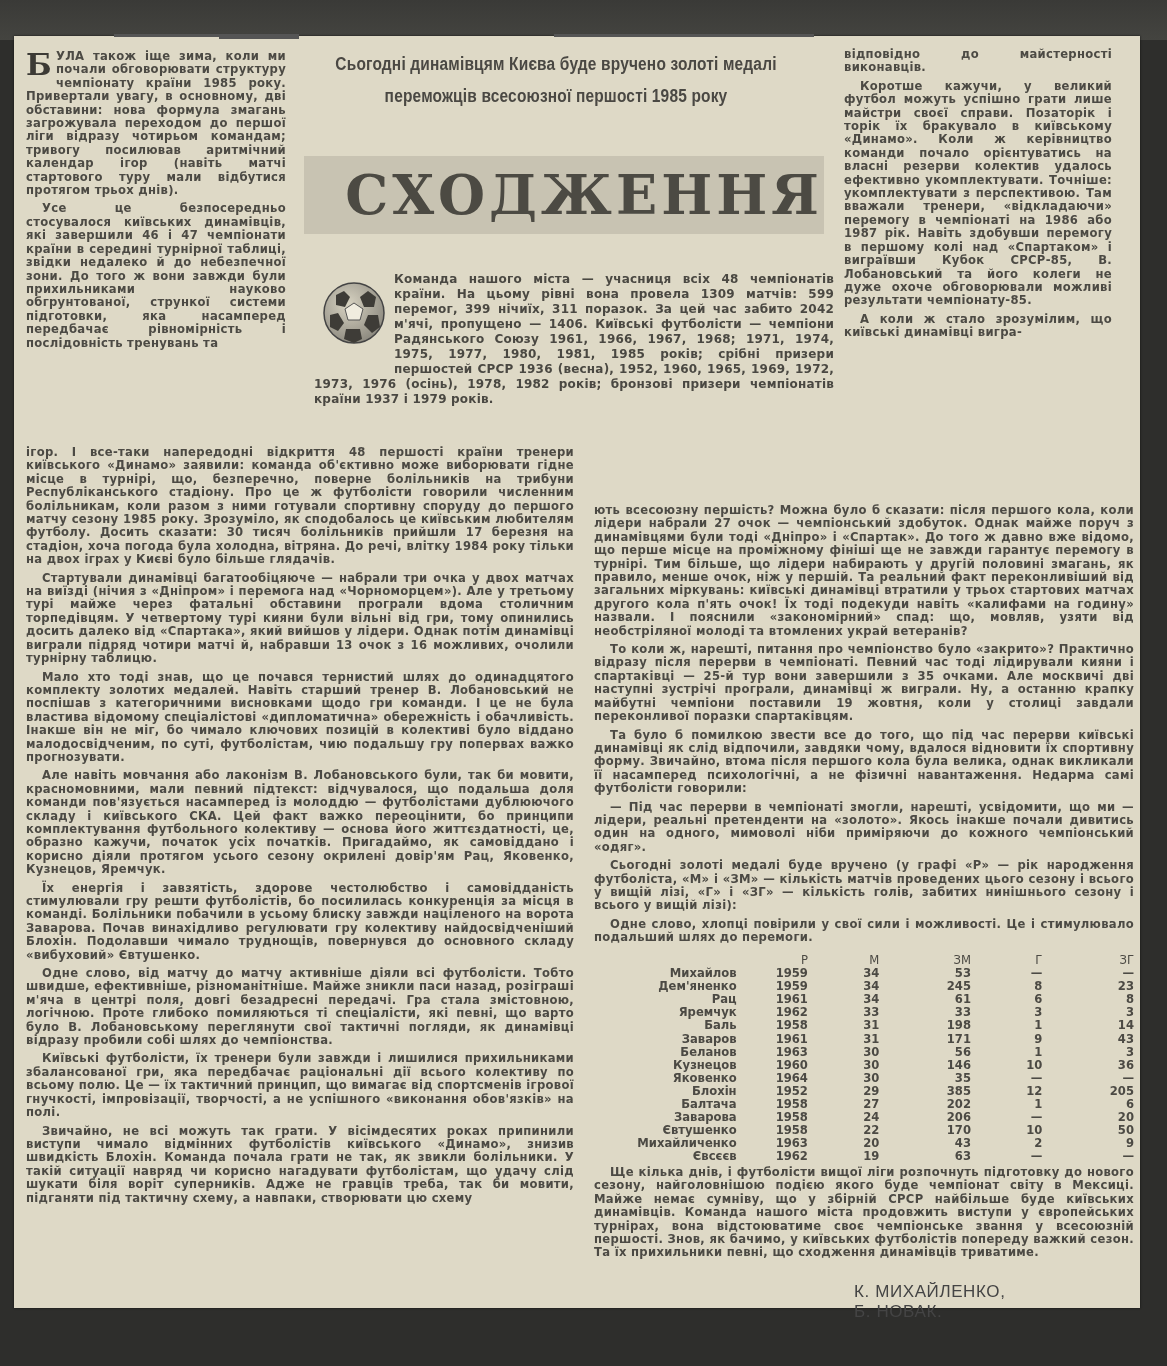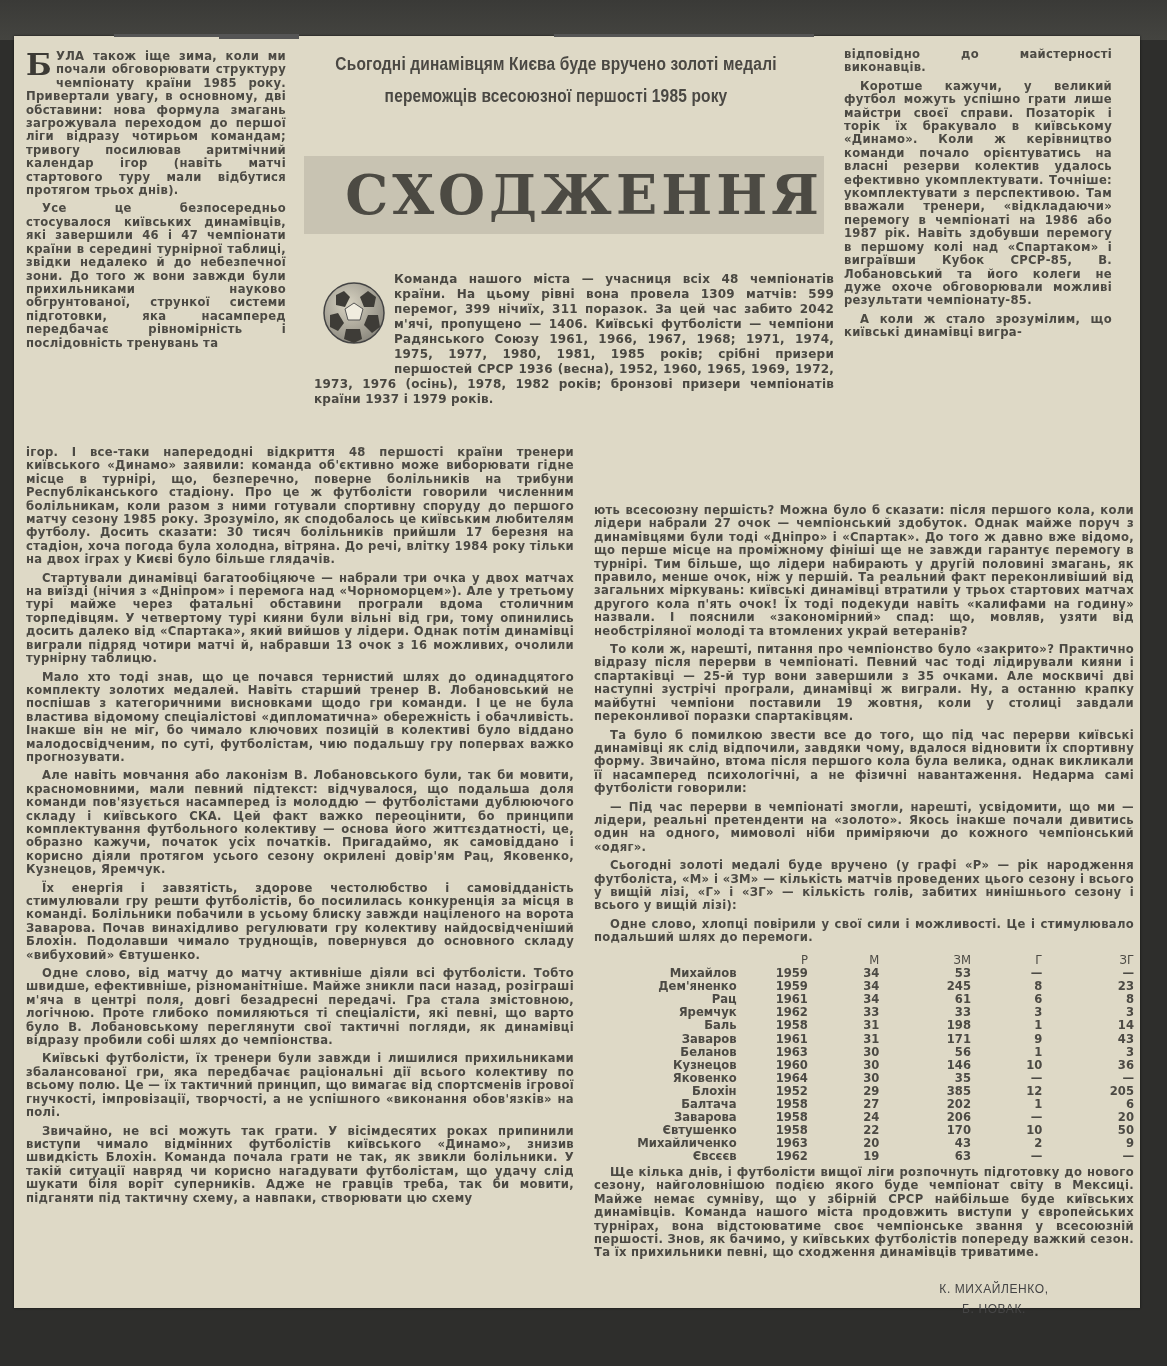--- a/index.html
+++ b/index.html
@@ -58,22 +58,22 @@
   .table-wrap {
     position:absolute; left:580px; top:918px; width:540px;
     font-size:11.6px; line-height:13.1px; font-weight:bold; color:#4c4a44;
   }
   table { border-collapse:collapse; width:100%; }
   td, th { padding:0; font-weight:bold; }
   th { text-align:right; font-weight:normal; }
   th.name, td.name { text-align:right; width:140px; }
   td.num { text-align:right; }
   .sig {
-    position:absolute; left:840px; width:280px; text-align:center;
-    font-family:"Liberation Sans", sans-serif; font-size:12px; color:#444;
+    position:absolute; left:840px; width:280px; text-align:left;
+    font-family:"Liberation Sans", sans-serif; font-size:17px; color:#444;
     letter-spacing:0.6px;
   }
 </style>
 </head>
 <body>
 
 <div class="bg-top"></div>
 
 <div class="clip">
   <div class="topline" style="left:100px;width:150px;"></div>

